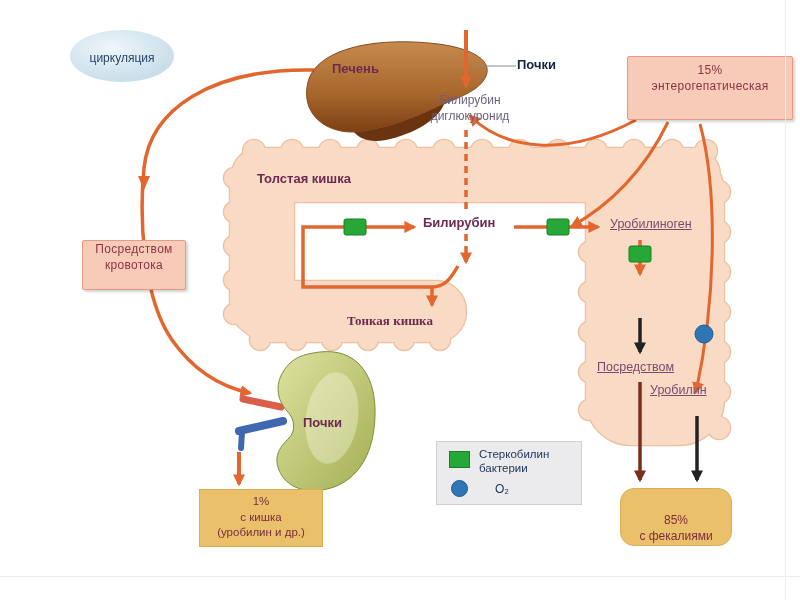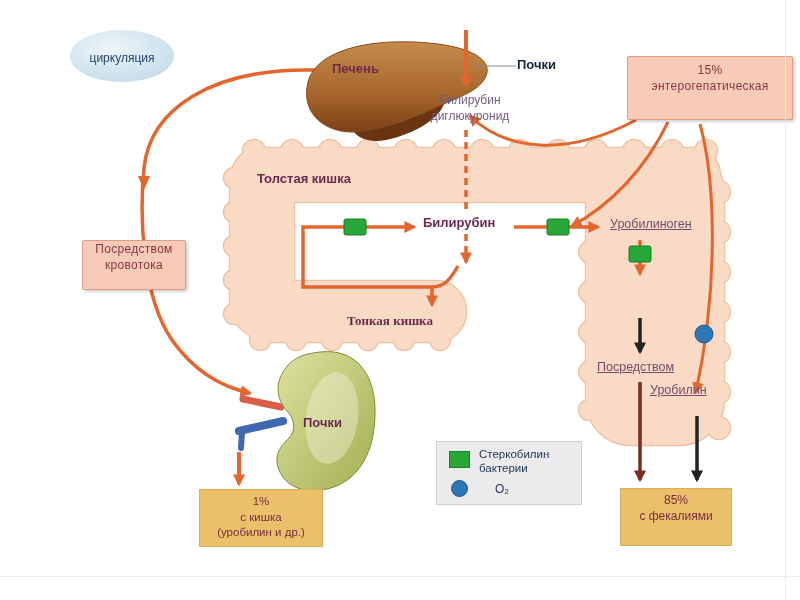--- a/index.html
+++ b/index.html
@@ -203,21 +203,21 @@
     <span class="lbl-line">Посредством</span>
     <span class="lbl-line">кровотока</span>
   </div>
 
   <div class="box-tan" style="left:199px;top:489px;width:124px;height:58px;padding-top:4px;">
     <span class="lbl-line">1%</span>
     <span class="lbl-line">с кишка</span>
     <span class="lbl-line">(уробилин и др.)</span>
   </div>
 
-  <div class="box-tan" style="left:620px;top:488px;width:112px;height:58px;padding-top:3px;font-size:12px;">
+  <div class="box-tan" style="left:620px;top:488px;width:112px;height:58px;padding-top:23px;font-size:12px;border-radius:14px;">
     <span class="lbl-line">85%</span>
     <span class="lbl-line">с фекалиями</span>
   </div>
 
   <div class="legend">
     <div class="sq"></div>
     <div class="txt1">
       <span class="lbl-line">Стеркобилин</span>
       <span class="lbl-line">бактерии</span>
     </div>

